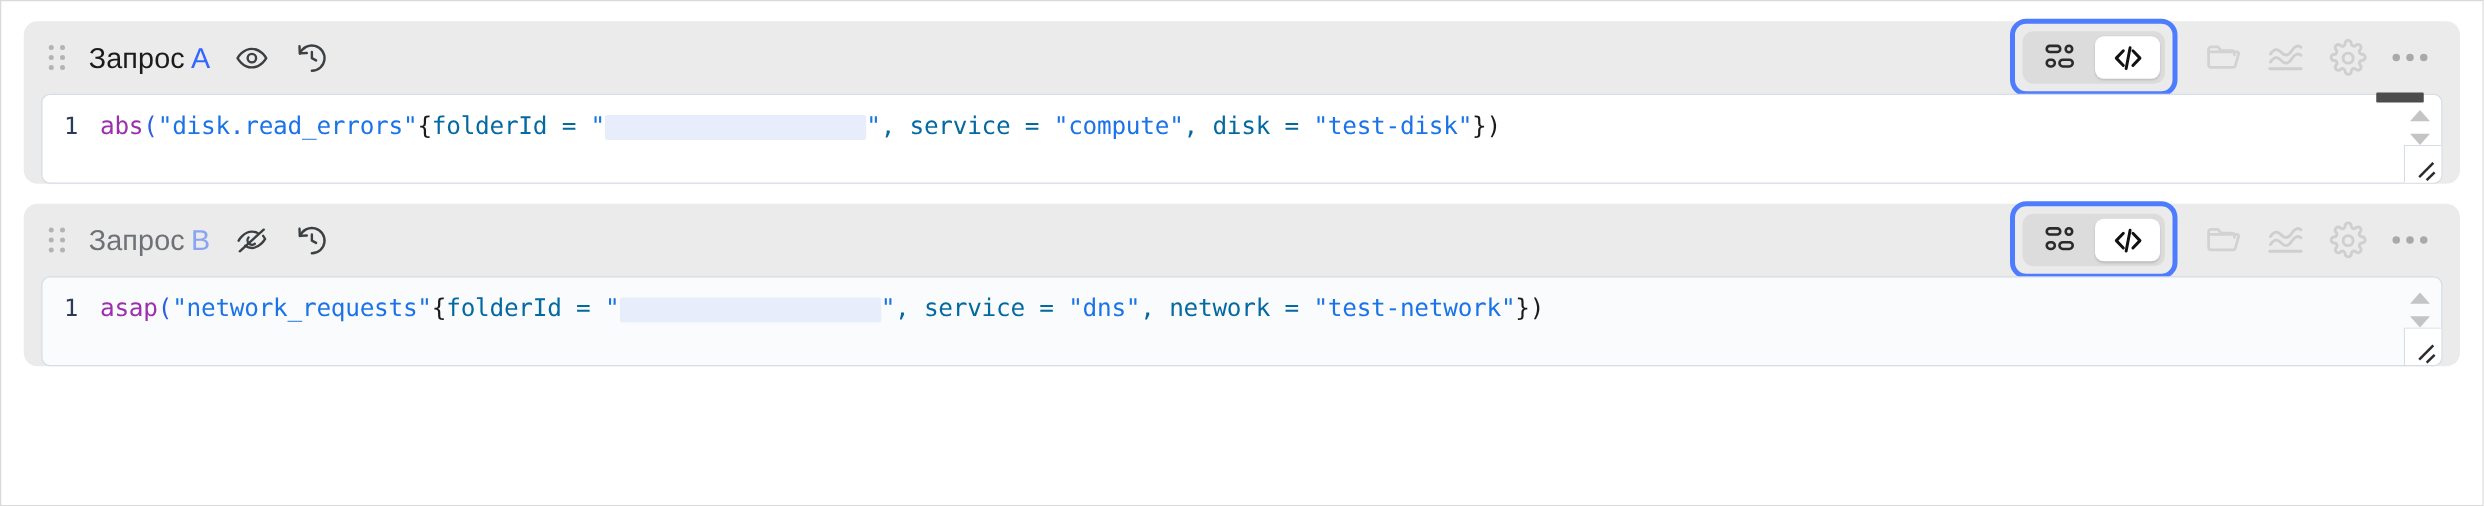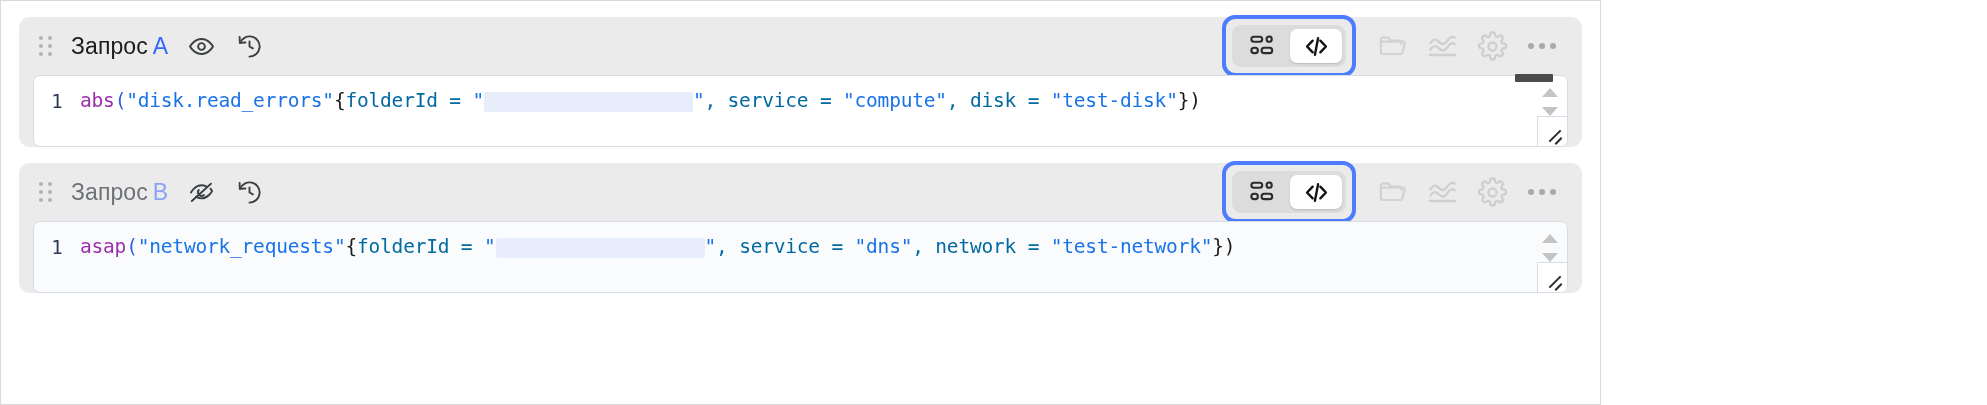--- a/index.html
+++ b/index.html
@@ -2,21 +2,21 @@
 <html><head>
 <meta charset="utf-8">
 <style>
   * { box-sizing: border-box; }
   html, body {
     margin: 0; padding: 0;
     background: #ffffff;
     font-family: "Liberation Sans", sans-serif;
   }
   .page {
-    width: 1601px; height: 405px;
+    width: 1987px; height: 405px;
     position: relative;
     background: #ffffff;
     padding: 17px 19px;
   }
 
   
   .query-card {
     position: relative;
     background: #ebebeb;
     border-radius: 11px;

